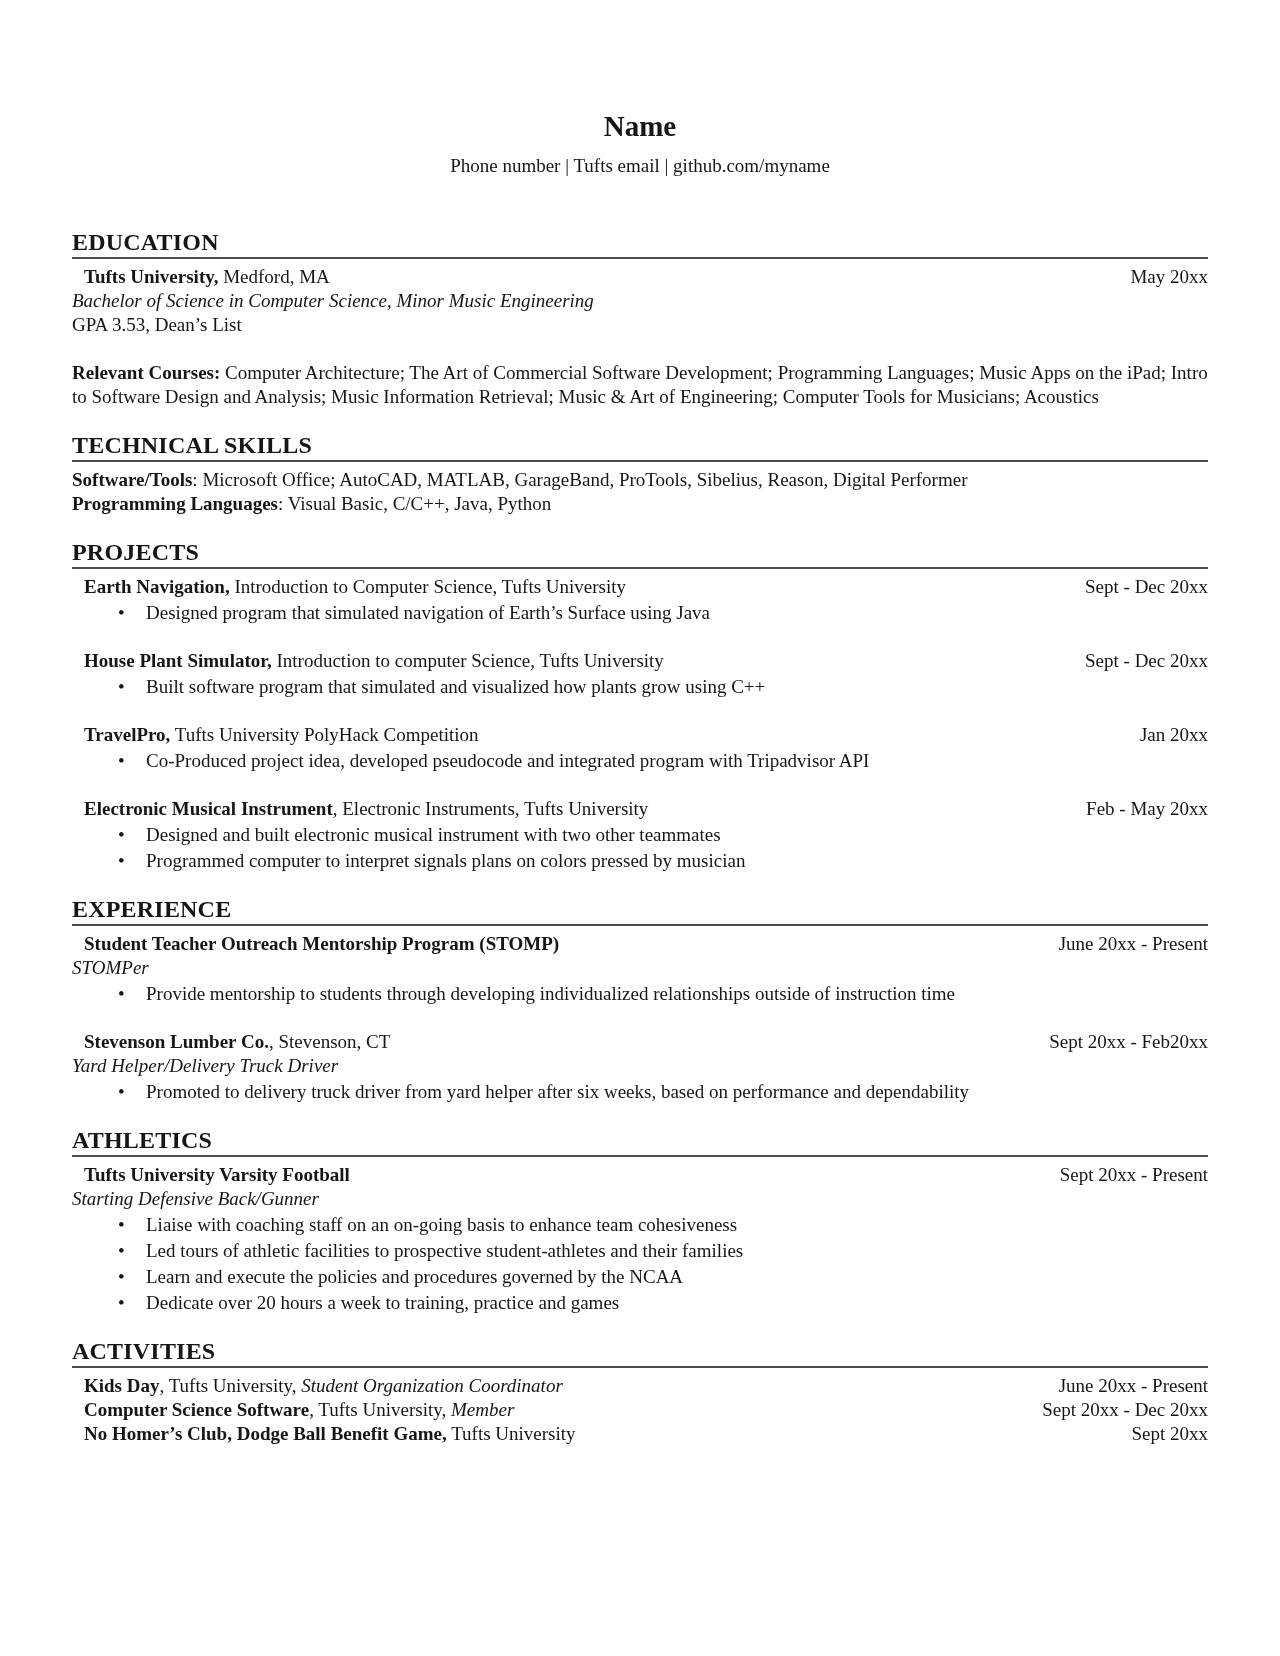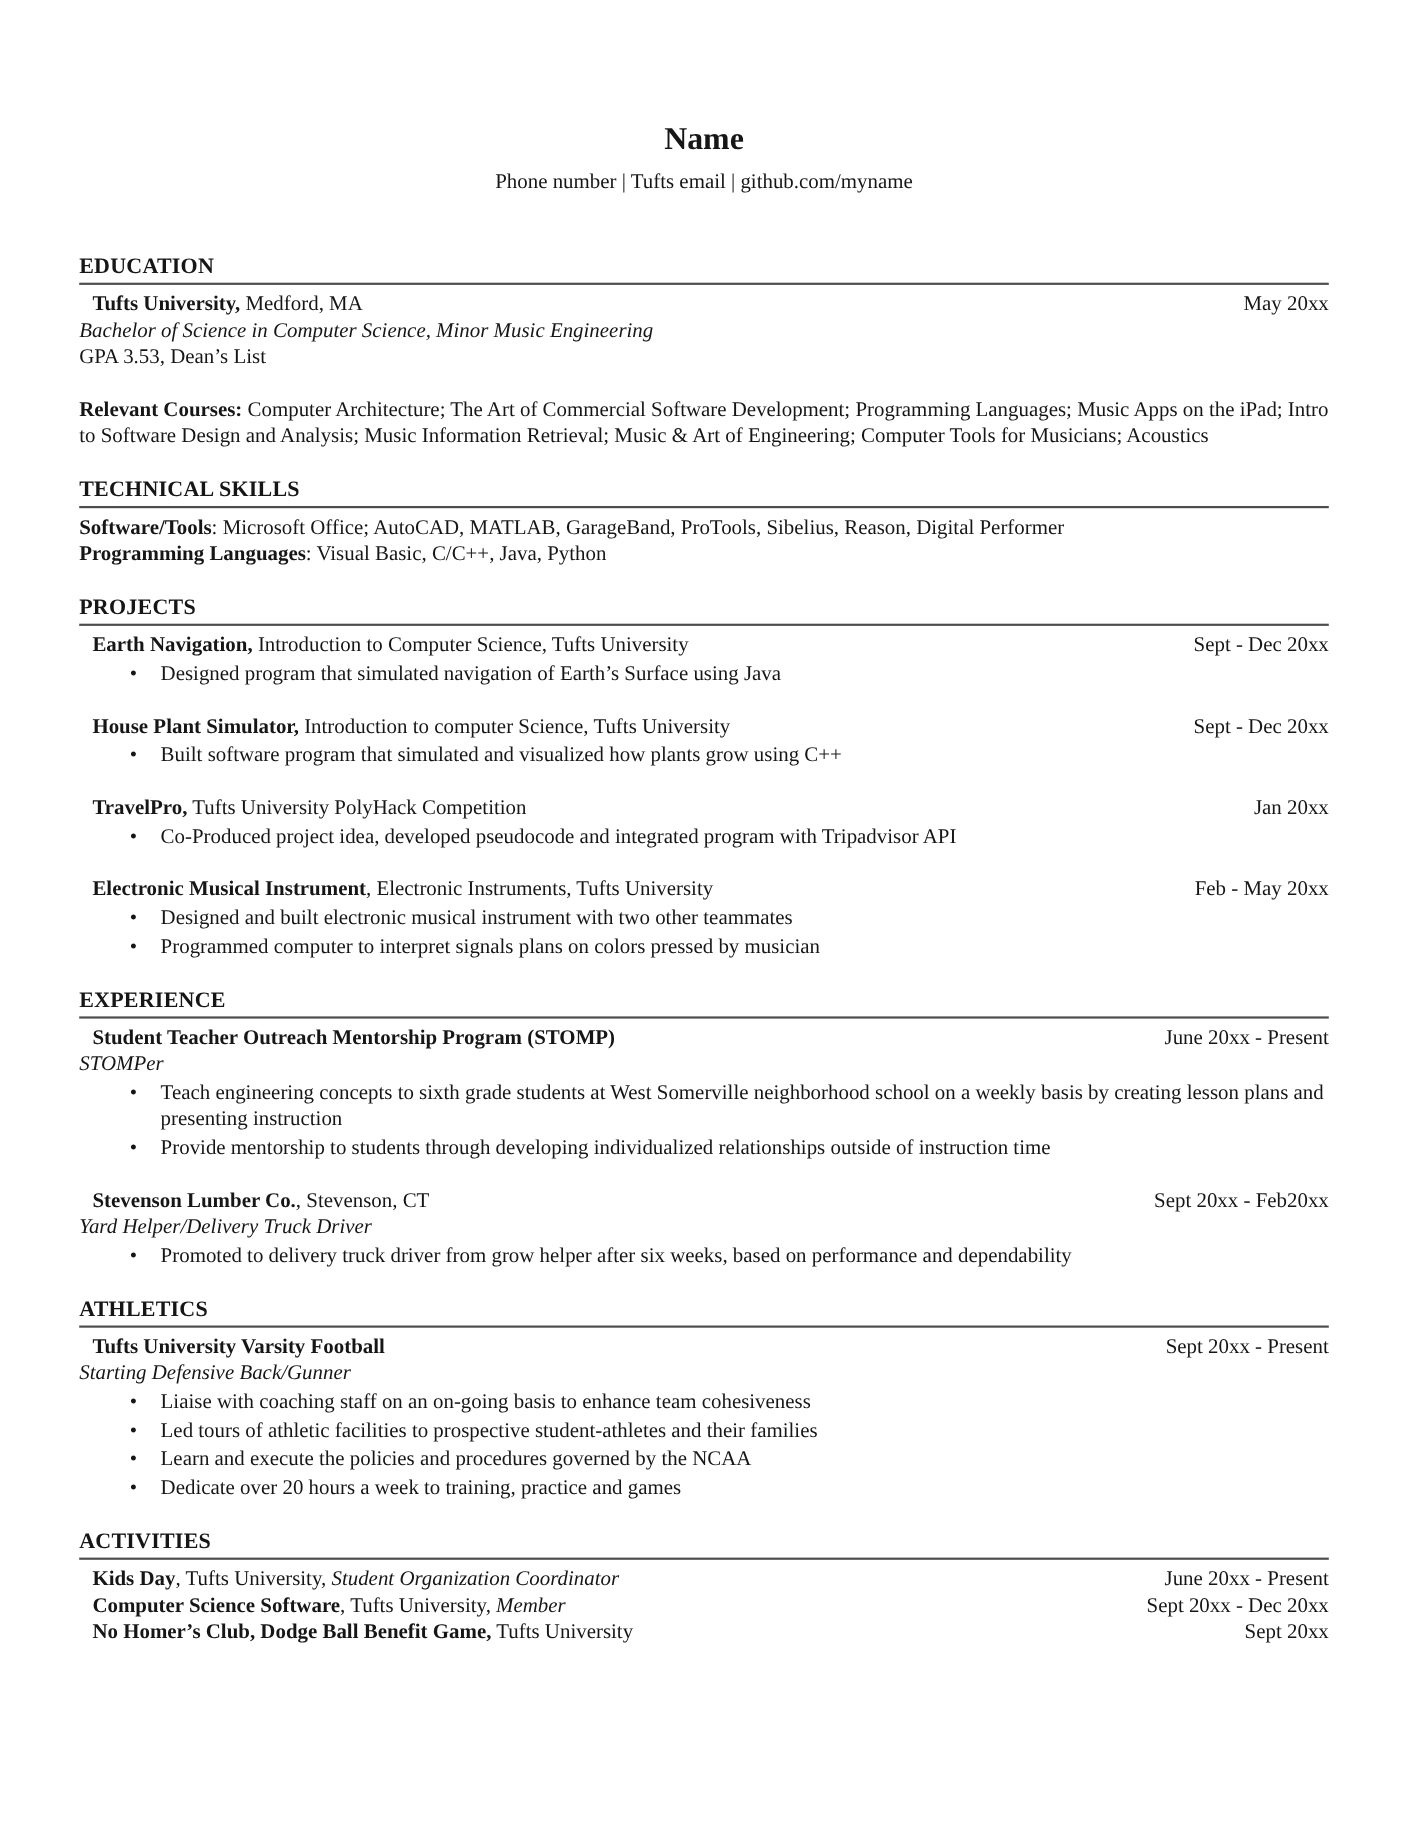--- a/index.html
+++ b/index.html
@@ -23,21 +23,21 @@
     line-height: 48px;
   }
   .contact {
     text-align: center;
     margin-top: 4px;
   }
 
   .section { margin-top: 24px; }
   .section.first { margin-top: 52px; }
   .section-heading {
-    font-size: 20px;
+    font-size: 24px;
     font-weight: bold;
     margin: 0 0 6px 0;
     padding: 0 0 2px 0;
     border-bottom: 2px solid #4d4d4d;
     line-height: 25px;
     letter-spacing: 0.2px;
   }
 
   .entry { margin-top: 24px; }
   .entry.flush { margin-top: 0; }
@@ -143,33 +143,32 @@
   <div class="section">
     <h2 class="section-heading">EXPERIENCE</h2>
 
     <div class="entry flush">
       <div class="row">
         <div class="left"><span class="b">Student Teacher Outreach Mentorship Program (STOMP)</span><span></span></div>
         <div class="date">June 20xx - Present</div>
       </div>
       <div class="italic">STOMPer</div>
       <ul class="bullets">
-        <li>Teach engineering concepts to sixth grade students at West Somerville neighborhood school on a weekly basis by creating lesson plans and presenting instruction</li>
         <li>Provide mentorship to students through developing individualized relationships outside of instruction time</li>
       </ul>
     </div>
 
     <div class="entry">
       <div class="row">
         <div class="left"><span class="b">Stevenson Lumber Co.</span><span>, Stevenson, CT</span></div>
         <div class="date">Sept 20xx - Feb20xx</div>
       </div>
       <div class="italic">Yard Helper/Delivery Truck Driver</div>
       <ul class="bullets">
-        <li>Promoted to delivery truck driver from grow helper after six weeks, based on performance and dependability</li>
+        <li>Promoted to delivery truck driver from yard helper after six weeks, based on performance and dependability</li>
       </ul>
     </div>
   </div>
 
   <div class="section">
     <h2 class="section-heading">ATHLETICS</h2>
 
     <div class="entry flush">
       <div class="row">
         <div class="left"><span class="b">Tufts University Varsity Football</span><span></span></div>

